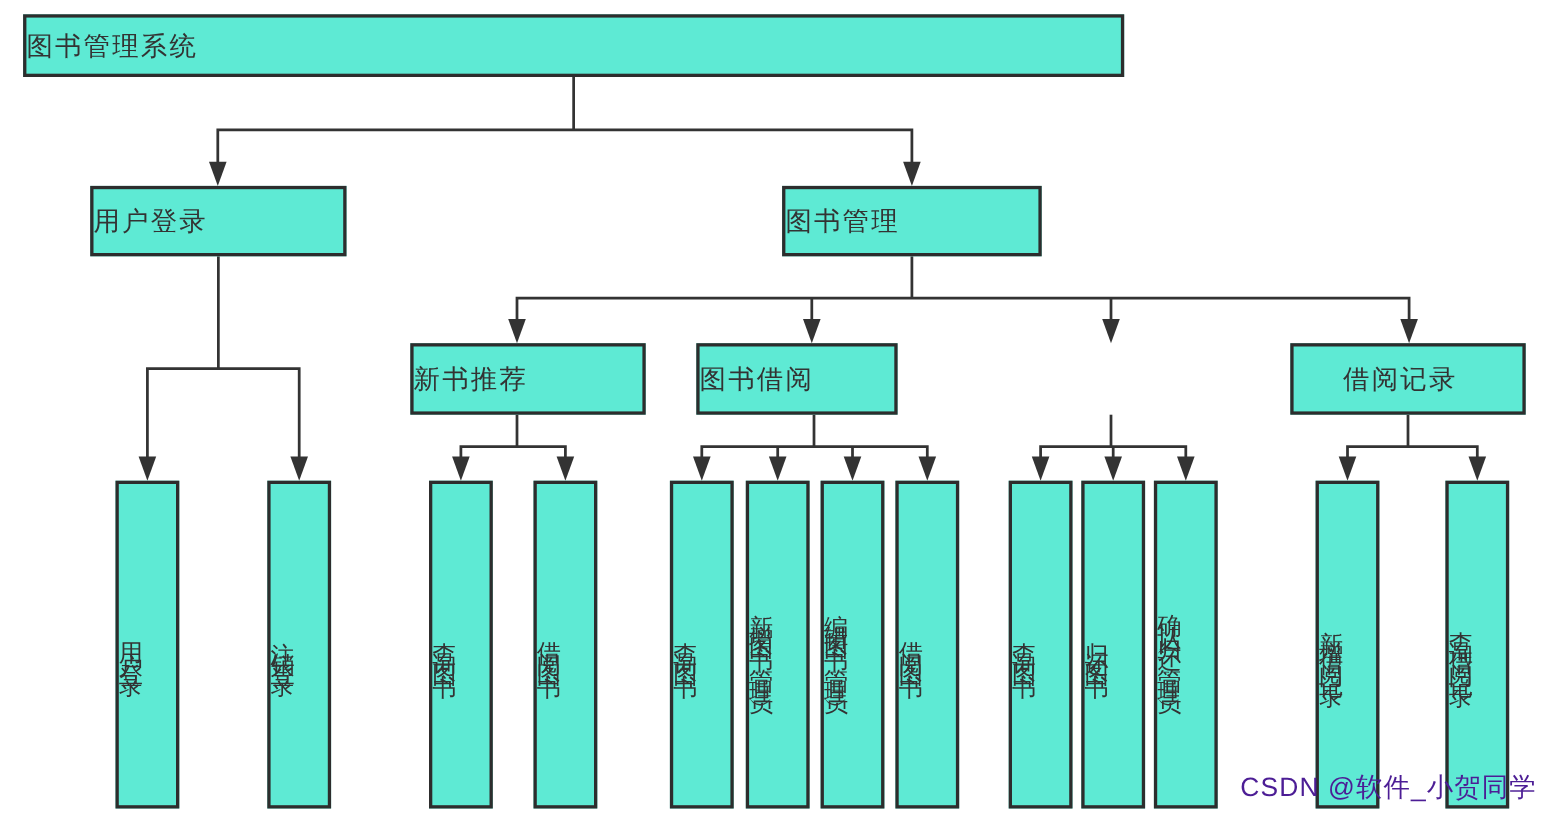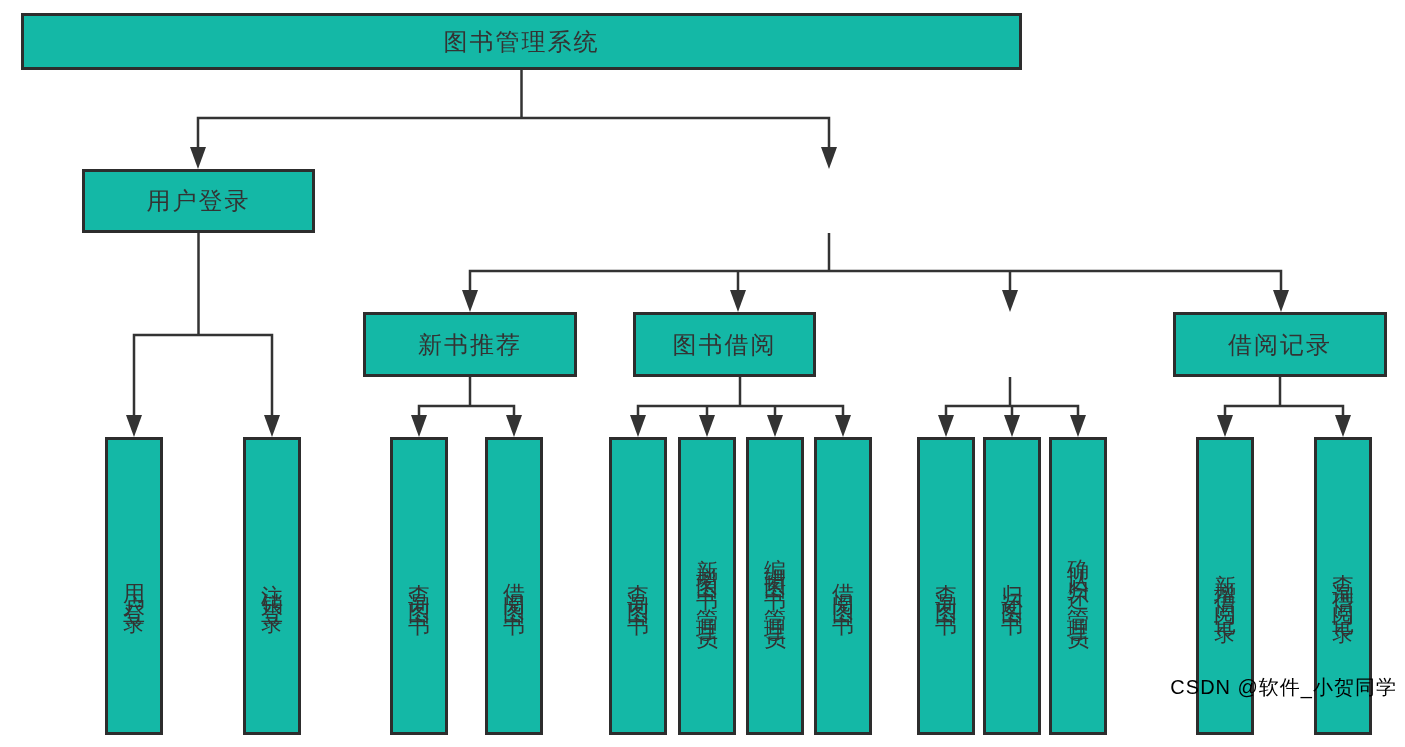--- a/index.html
+++ b/index.html
@@ -17,25 +17,24 @@
   }
   #wires {
     position: absolute;
     left: 0;
     top: 0;
     z-index: 1;
   }
   .node {
     position: absolute;
     box-sizing: border-box;
-    background: #14b8a6;
+    background: #5eead4;
     border: 3px solid #2d2d2d;
     display: flex;
     align-items: center;
-    justify-content: center;
     z-index: 2;
   }
   .node .hlabel {
     font-size: 24px;
     color: #333333;
     letter-spacing: 2px;
     white-space: nowrap;
   }
   .vnode {
     width: 58px;
@@ -47,23 +46,23 @@
     text-orientation: mixed;
     font-size: 22px;
     color: #333333;
     letter-spacing: 10px;
     white-space: nowrap;
     line-height: 1;
   }
   #watermark {
     position: absolute;
     right: 8px;
-    top: 674px;
-    font-size: 20px;
-    color: #000000;
+    top: 700px;
+    font-size: 24px;
+    color: #4c1d95;
     letter-spacing: 1px;
     z-index: 3;
     white-space: nowrap;
   }
   .wire {
     stroke: #333333;
     stroke-width: 2.5;
     fill: none;
   }
   .arrowhead {
@@ -124,28 +123,31 @@
     <polygon class="arrowhead" points="1335,415 1351,415 1343,437"></polygon>
   </svg>
 
   <div class="node" style="left:21px; top:13px; width:1001px; height:57px;">
     <span class="hlabel">图书管理系统</span>
   </div>
 
   <div class="node" style="left:82px; top:169px; width:233px; height:64px;">
     <span class="hlabel">用户登录</span>
   </div>
+  <div class="node" style="left:711px; top:169px; width:236px; height:64px;">
+    <span class="hlabel">图书管理</span>
+  </div>
 
-  <div class="node" style="left:363px; top:312px; width:214px; height:65px;">
+  <div class="node" style="left:373px; top:312px; width:214px; height:65px;">
     <span class="hlabel">新书推荐</span>
   </div>
   <div class="node" style="left:633px; top:312px; width:183px; height:65px;">
     <span class="hlabel">图书借阅</span>
   </div>
-  <div class="node" style="left:1173px; top:312px; width:214px; height:65px;">
+  <div class="node" style="left:1173px; top:312px; width:214px; height:65px;padding-left:45px;">
     <span class="hlabel">借阅记录</span>
   </div>
 
   <div class="node vnode" style="left:105px;">
     <span class="vlabel">用户登录</span>
   </div>
   <div class="node vnode" style="left:243px;">
     <span class="vlabel">注销登录</span>
   </div>
 

